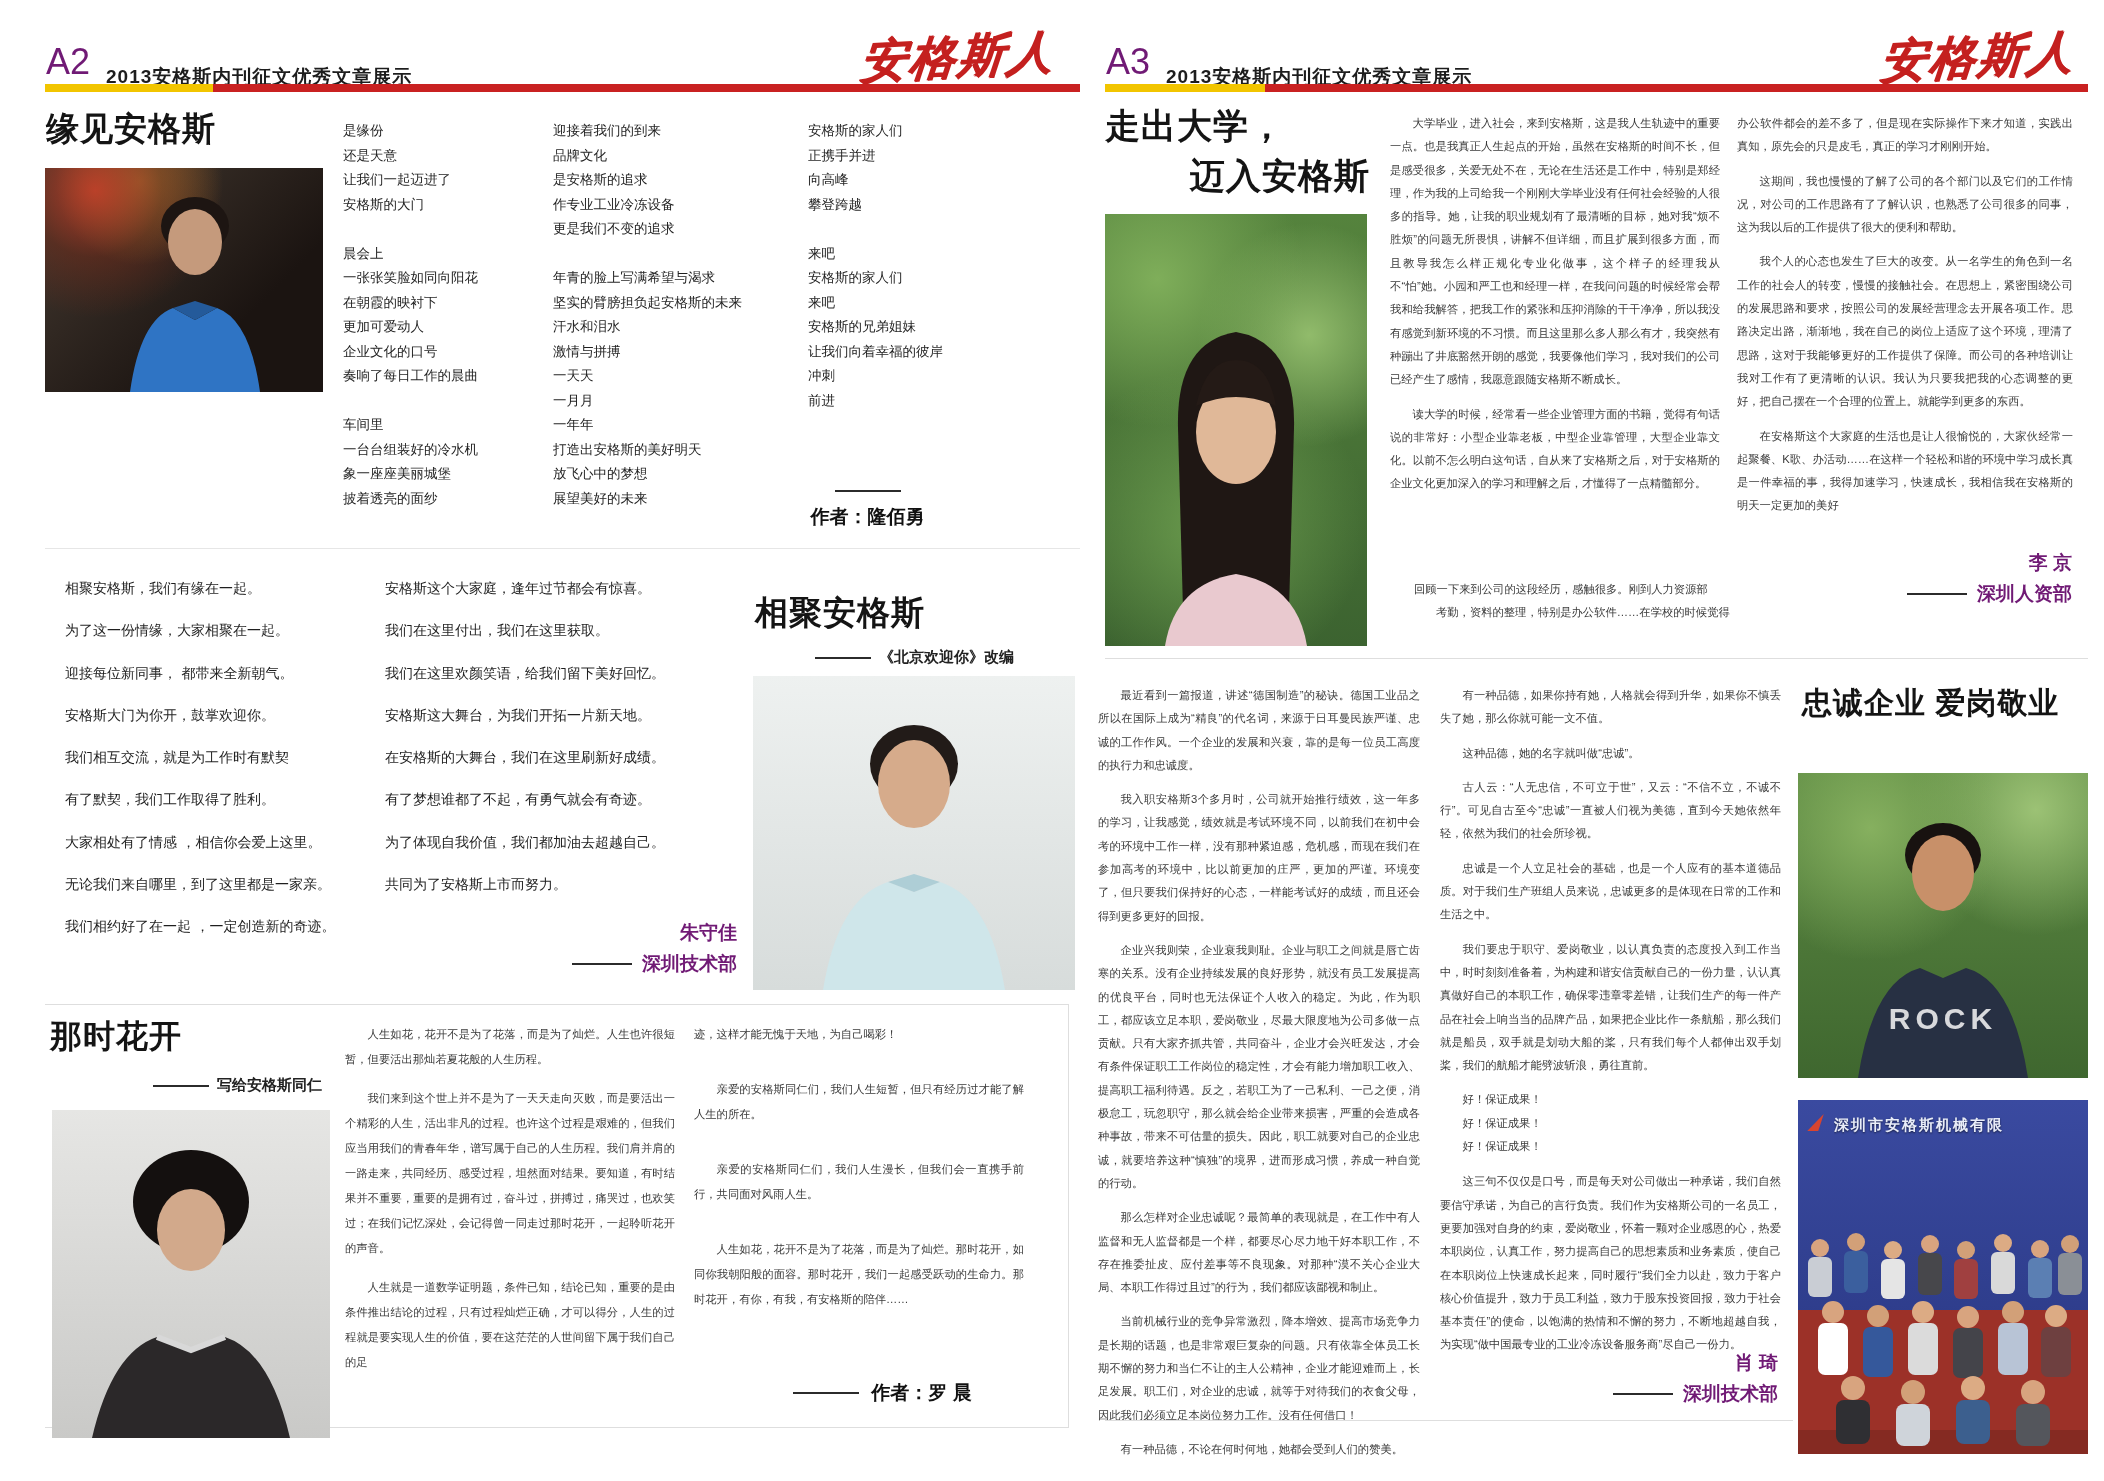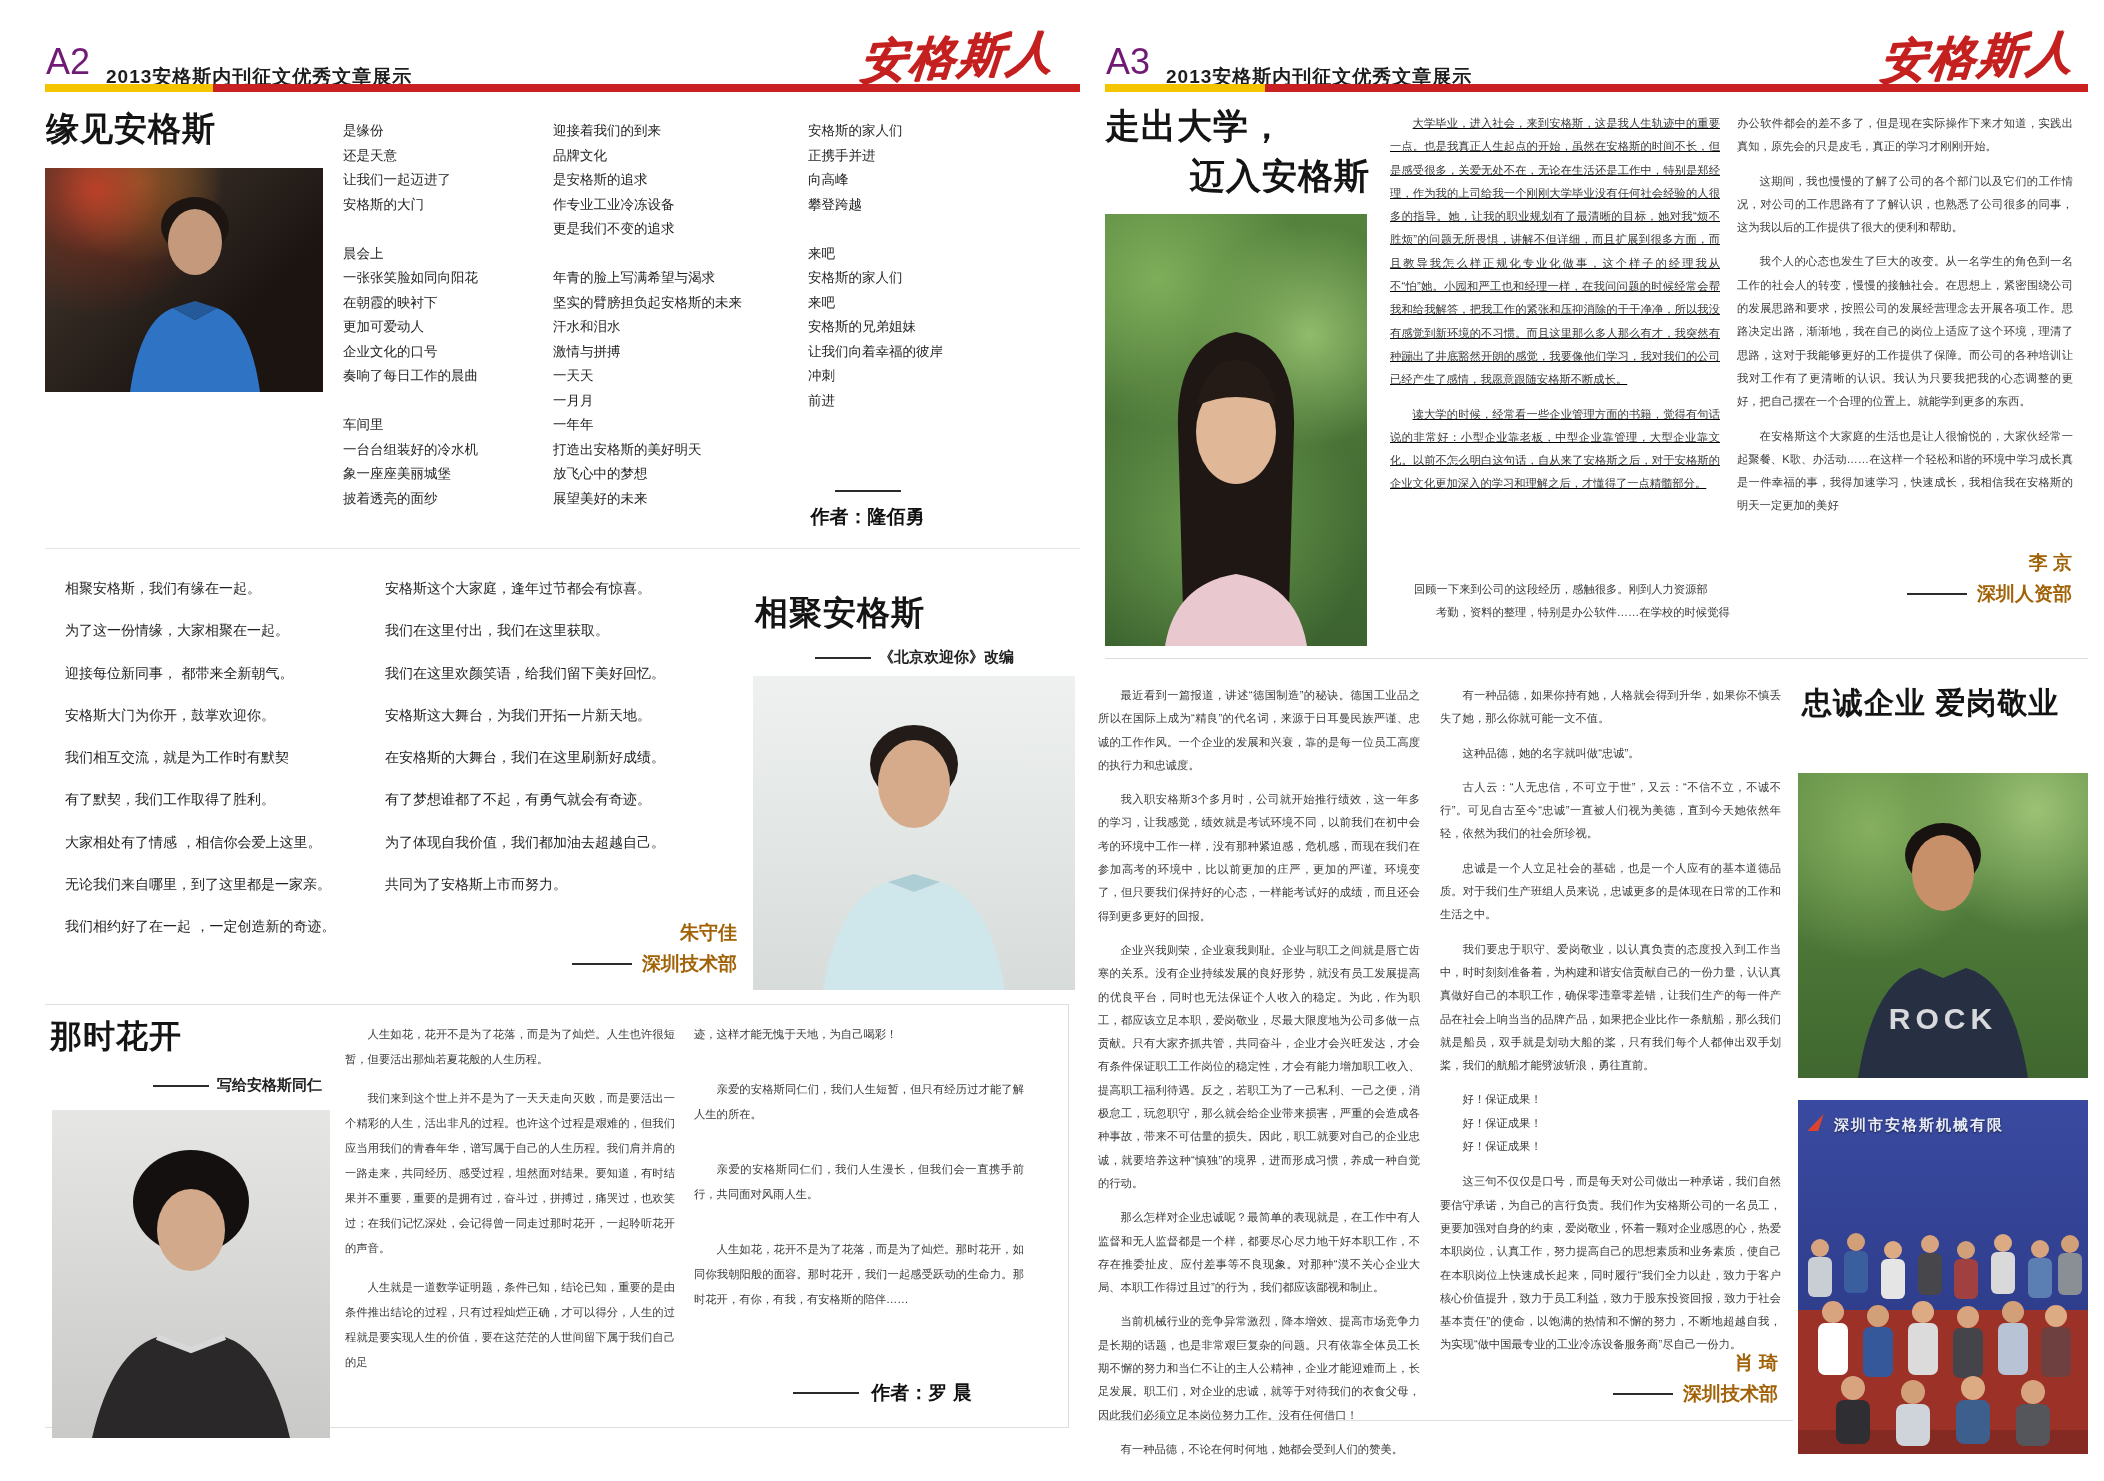--- a/index.html
+++ b/index.html
@@ -14,21 +14,21 @@
   .bar{position:absolute;height:8px;}
   .yellow{background:#f2c500;} .red{background:#c92121;}
   .rule{position:absolute;background:#dedede;}
   .sec-title{font-weight:bold;color:#141414;letter-spacing:1px;line-height:1.15;}
   .dash{display:inline-block;width:66px;height:2px;background:#2b2b2b;flex:none;}
   .author-line{display:flex;align-items:center;gap:12px;justify-content:flex-end;
                font-weight:bold;font-size:19px;color:#111;}
   .sub-line{display:flex;align-items:center;gap:8px;font-size:15px;font-weight:bold;color:#222;}
   .sub-line .dash{width:56px;}
   .sig{display:flex;flex-direction:column;align-items:flex-end;gap:5px;font-weight:bold;
-       font-size:19px;color:#a16207;}
+       font-size:19px;color:#701a75;}
   .sig .row{display:flex;align-items:center;gap:10px;text-align:right;}
   .sig .dash{width:60px;}
   .poem .pl{font-size:13.5px;height:24.5px;color:#1f1f1f;white-space:nowrap;
             font-family:"DejaVu Serif","Liberation Serif",serif;}
   .poem-m .pl{font-size:14px;height:42.3px;}
   .bodycol p{margin:0 0 14px;font-size:11.3px;line-height:25px;text-align:justify;
              text-indent:2em;color:#3a3a3a;}
   .lh23 p{line-height:23.3px;margin-bottom:11px;}
   .cont p:first-child{text-indent:0;}
   .gap30 p{margin-bottom:30px;}
@@ -224,21 +224,21 @@
        radial-gradient(circle at 40% 72%, #6a9a4d, transparent 45%),
        linear-gradient(#55833d,#3c6330);">
     <svg viewBox="0 0 262 432">
       <path d="M131 118 q-60 10 -58 96 l6 218 q25 20 52 20 q28 0 52 -20 l6 -218 q2 -86 -58 -96z" fill="#1f1714"></path>
       <ellipse cx="131" cy="218" rx="40" ry="52" fill="#e0b898"></ellipse>
       <path d="M91 192 q10 -46 40 -46 q32 0 40 46 q-40 -18 -80 0z" fill="#241a16"></path>
       <path d="M60 432 q10 -62 71 -72 q61 10 71 72z" fill="#e9c9cf"></path>
     </svg>
   </div>
 
-  <div class="abs bodycol lh23" style="left:1390px;top:112px;width:330px;text-decoration:underline;">
+  <div class="abs bodycol lh23" style="left:1390px;top:112px;width:330px;">
       <p>大学毕业，进入社会，来到安格斯，这是我人生轨迹中的重要一点。也是我真正人生起点的开始，虽然在安格斯的时间不长，但是感受很多，关爱无处不在，无论在生活还是工作中，特别是郑经理，作为我的上司给我一个刚刚大学毕业没有任何社会经验的人很多的指导。她，让我的职业规划有了最清晰的目标，她对我“烦不胜烦”的问题无所畏惧，讲解不但详细，而且扩展到很多方面，而且教导我怎么样正规化专业化做事，这个样子的经理我从不“怕”她。小园和严工也和经理一样，在我问问题的时候经常会帮我和给我解答，把我工作的紧张和压抑消除的干干净净，所以我没有感觉到新环境的不习惯。而且这里那么多人那么有才，我突然有种蹦出了井底豁然开朗的感觉，我要像他们学习，我对我们的公司已经产生了感情，我愿意跟随安格斯不断成长。</p>
       <p>读大学的时候，经常看一些企业管理方面的书籍，觉得有句话说的非常好：小型企业靠老板，中型企业靠管理，大型企业靠文化。以前不怎么明白这句话，自从来了安格斯之后，对于安格斯的企业文化更加深入的学习和理解之后，才懂得了一点精髓部分。</p>
     </div>
   <div class="abs" style="left:1390px;top:578px;width:330px;">
     <div class="wl" style="padding-left:24px;">回顾一下来到公司的这段经历，感触很多。刚到人力资源部</div>
     <div class="wl" style="padding-left:46px;">考勤，资料的整理，特别是办公软件……在学校的时候觉得</div>
   </div>
   <div class="abs bodycol lh23 cont" style="left:1737px;top:112px;width:336px;font-size:11px;">
       <p>办公软件都会的差不多了，但是现在实际操作下来才知道，实践出真知，原先会的只是皮毛，真正的学习才刚刚开始。</p>
       <p>这期间，我也慢慢的了解了公司的各个部门以及它们的工作情况，对公司的工作思路有了了解认识，也熟悉了公司很多的同事，这为我以后的工作提供了很大的便利和帮助。</p>

